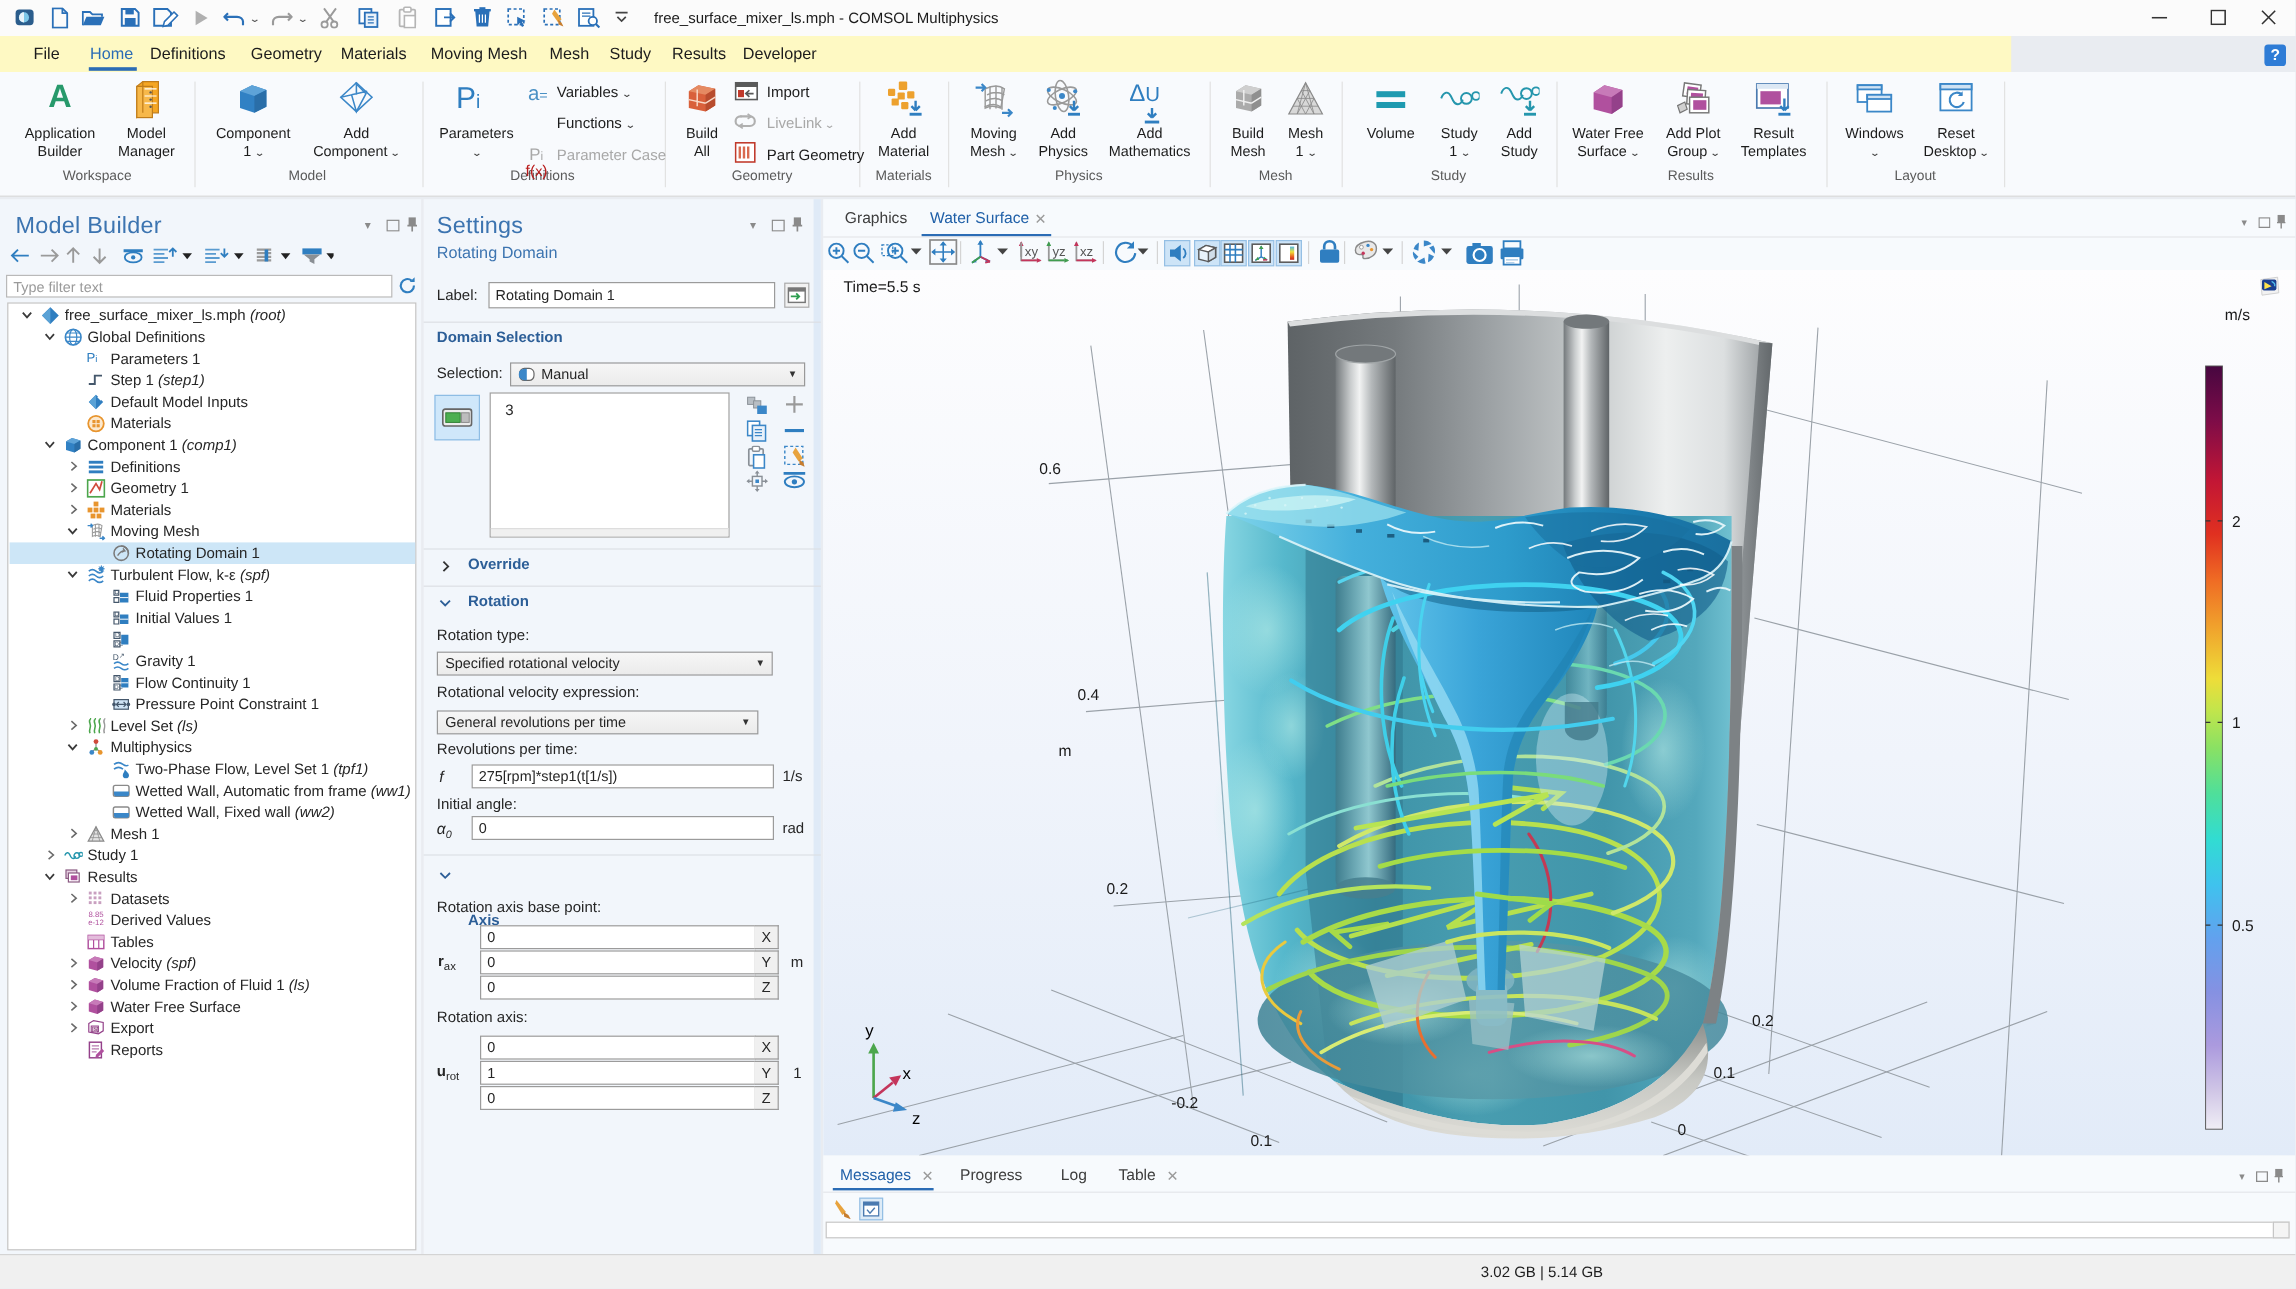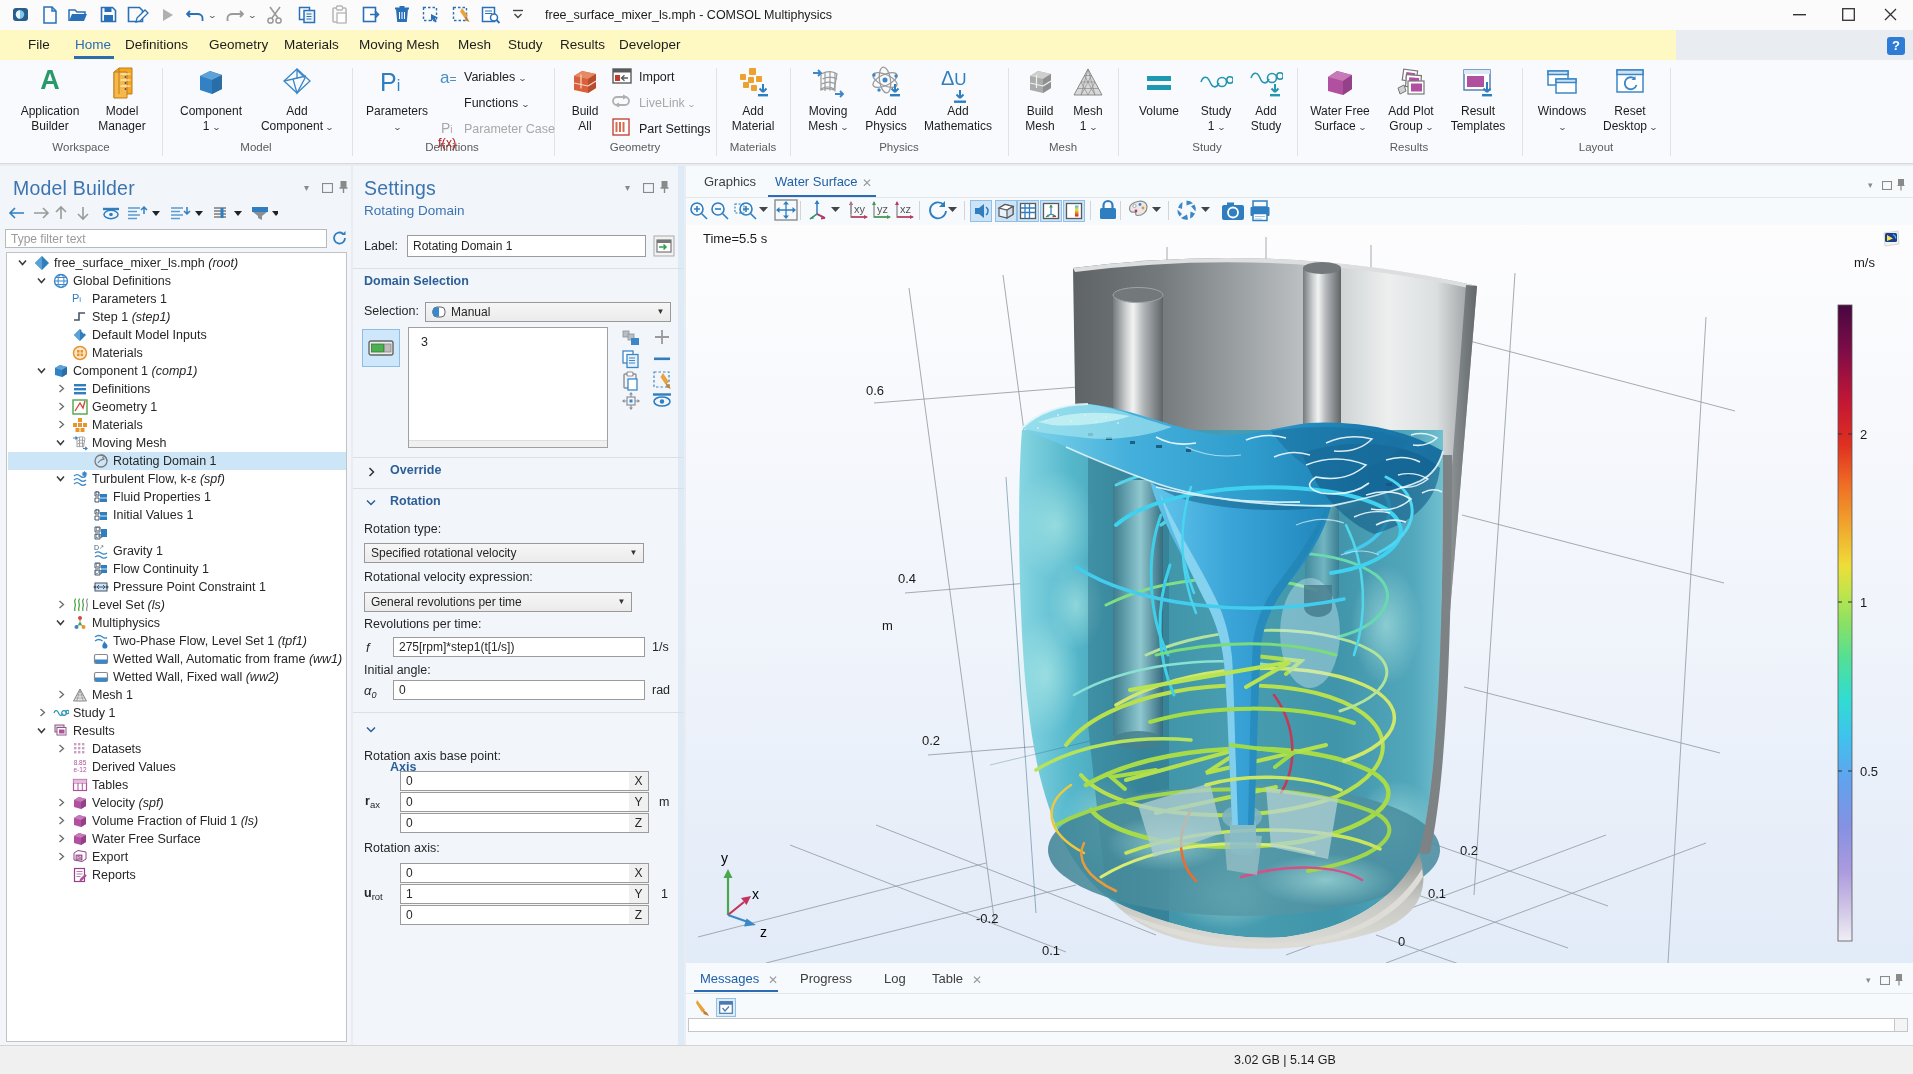--- a/index.html
+++ b/index.html
@@ -227,21 +227,21 @@
 <svg class="abs" style="left:611px;top:34px" width="20" height="14" viewBox="0 0 20 14">
       <path d="M6 3h8a4 4 0 010 8h-1" fill="none" stroke="#b0b0b0" stroke-width="1.8"></path>
       <path d="M14 11H6a4 4 0 01 0-8h1" fill="none" stroke="#b0b0b0" stroke-width="1.8"></path>
       <path d="M12 1l3 2-3 2M8 13l-3-2 3-2" fill="none" stroke="#b0b0b0" stroke-width="1.4"></path>
     </svg>
 <div class="abs" style="left:639px;top:36px;font-size:12.5px;color:#a8a8a8;">LiveLink <span class="caret" style="color:#a8a8a8">⌄</span></div>
 <svg class="abs" style="left:612px;top:58px" width="18" height="18" viewBox="0 0 18 18">
       <rect x="1" y="1" width="16" height="16" fill="#fff" stroke="#c0392b" stroke-width="1.3"></rect>
       <path d="M4.5 4v10M8 4v10M11.5 4v10M15 4" stroke="#d96a4f" stroke-width="2"></path>
     </svg>
-<div class="abs" style="left:639px;top:62px;font-size:12.5px;color:#1c1c1c;">Part Settings</div>
+<div class="abs" style="left:639px;top:62px;font-size:12.5px;color:#1c1c1c;">Part Geometry</div>
 
 <svg class="ricon" style="left:736px;top:6px" viewBox="0 0 34 34">
       <g fill="#eda12e">
         <rect x="13" y="2" width="7" height="7" rx="1"></rect>
         <rect x="4" y="8" width="6" height="6" rx="1"></rect>
         <rect x="12" y="11" width="6" height="6" rx="1"></rect>
         <rect x="20" y="10" width="6" height="6" rx="1"></rect>
         <rect x="7" y="16" width="6" height="6" rx="1"></rect>
         <rect x="15" y="19" width="6" height="6" rx="1"></rect>
       </g>

